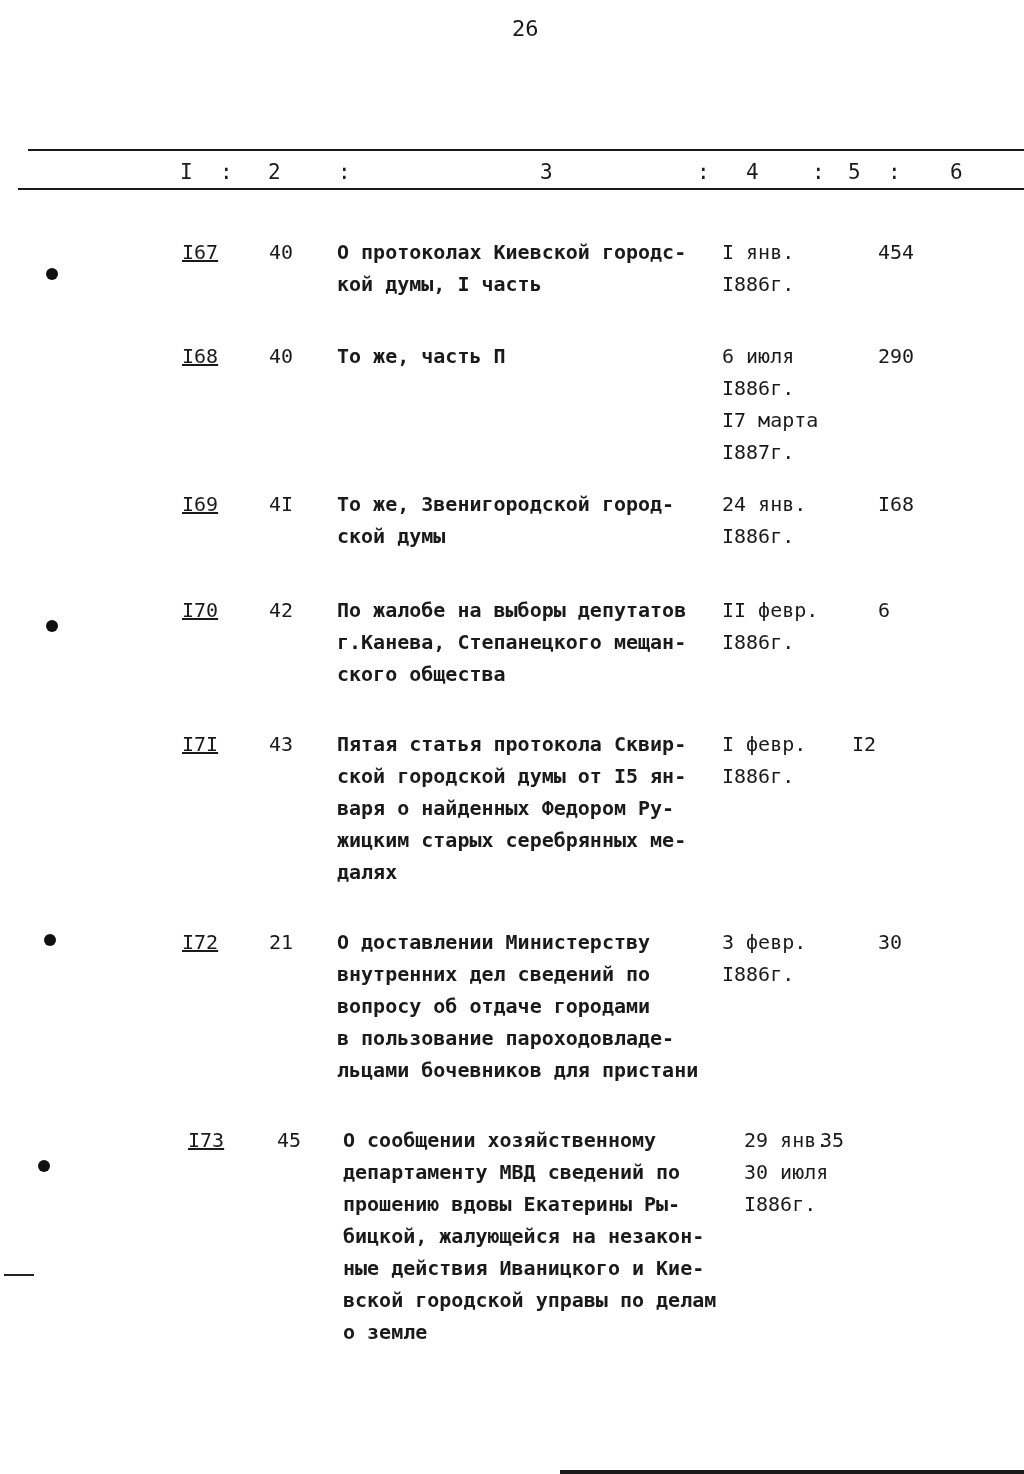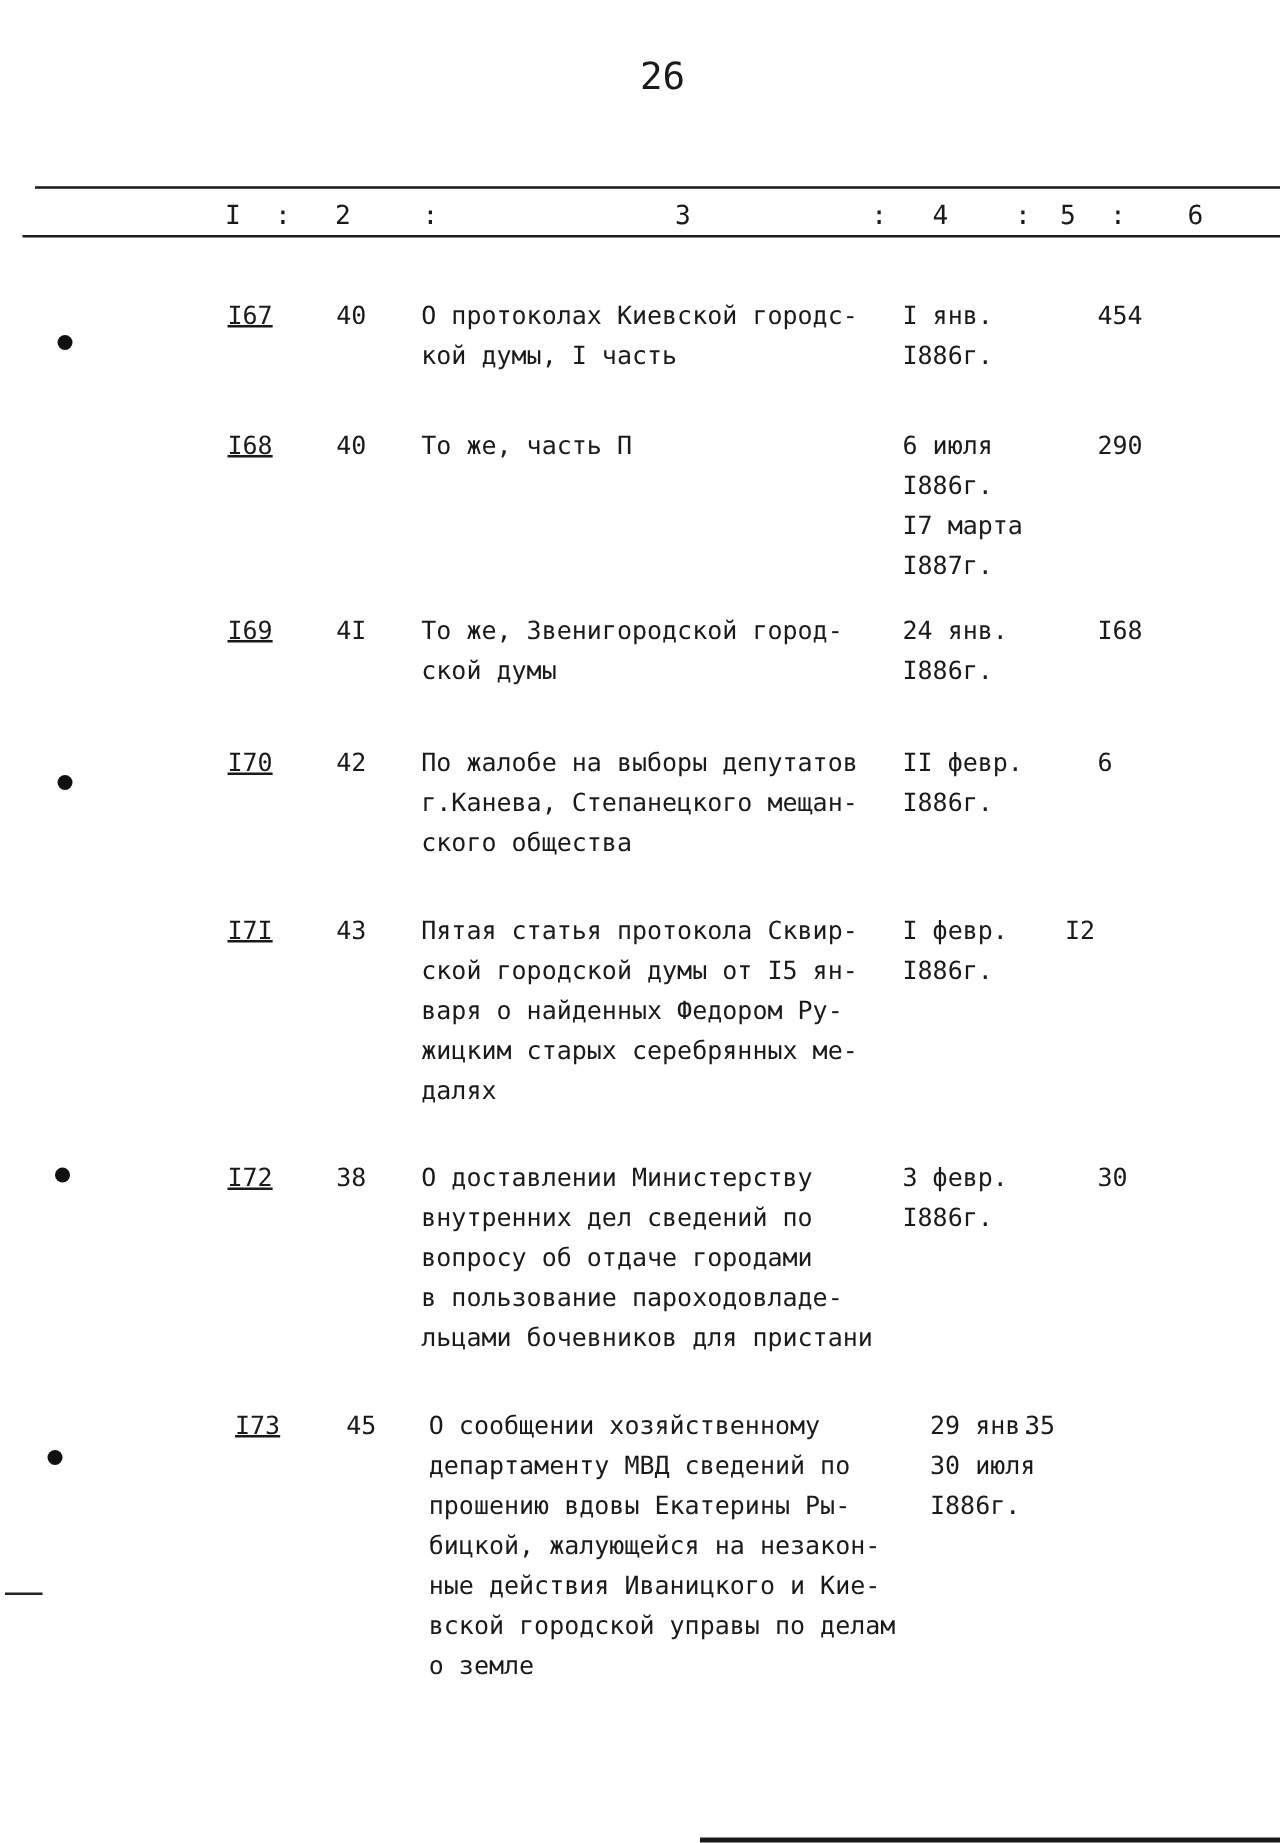--- a/index.html
+++ b/index.html
@@ -1,30 +1,30 @@
 <!DOCTYPE html>
 <html><head>
 <meta charset="utf-8">
 <style>
   html, body { margin: 0; padding: 0; }
   body {
     width: 1024px; height: 1474px; background: #ffffff; position: relative;
     overflow: hidden; color: #1a1a1a;
     font-family: "DejaVu Sans Mono", "Liberation Mono", monospace;
   }
-  .page-number { position: absolute; left: 512px; top: 44px; font-size: 30px; }
+  .page-number { position: absolute; left: 512px; top: 16px; font-size: 22px; }
   .rule { position: absolute; height: 2px; background: #1a1a1a; }
   .rule-top { left: 28px; top: 149px; width: 996px; }
   .rule-bottom { left: 18px; top: 188px; width: 1006px; }
   .rule-foot { left: 560px; top: 1470px; width: 464px; height: 4px; }
   .hdr { position: absolute; top: 160px; font-size: 21px; }
   .row { position: absolute; font-size: 20px; line-height: 32px; }
   .c1 { position: absolute; left: 182px; text-decoration: underline; }
   .c2 { position: absolute; left: 258px; margin-left: 11px; }
-  .c3 { position: absolute; left: 337px; width: 395px; white-space: pre; }
+  .c3 { position: absolute; left: 337px; width: 395px; white-space: pre; font-weight: bold; }
   .c4 { position: absolute; left: 722px; white-space: pre; }
   .c5 { position: absolute; left: 878px; }
   .hole { position: absolute; width: 12px; height: 12px; border-radius: 50%; background: #111; }
   .mark { position: absolute; height: 2px; background: #222; }
 </style>
 </head>
 <body>
 
 <div class="page-number">26</div>
 
@@ -89,21 +89,21 @@
 ской городской думы от I5 ян-
 варя о найденных Федором Ру-
 жицким старых серебрянных ме-
 далях</span>
   <span class="c4">I февр.
 I886г.</span>
   <span class="c5" style="left:852px">I2</span>
 </div>
 <div class="row" style="top:926px">
   <span class="c1">I72</span>
-  <span class="c2">38</span>
+  <span class="c2">21</span>
   <span class="c3">О доставлении Министерству
 внутренних дел сведений по
 вопросу об отдаче городами
 в пользование пароходовладе-
 льцами бочевников для пристани</span>
   <span class="c4">3 февр.
 I886г.</span>
   <span class="c5">30</span>
 </div>
 <div class="row" style="top:1124px">

